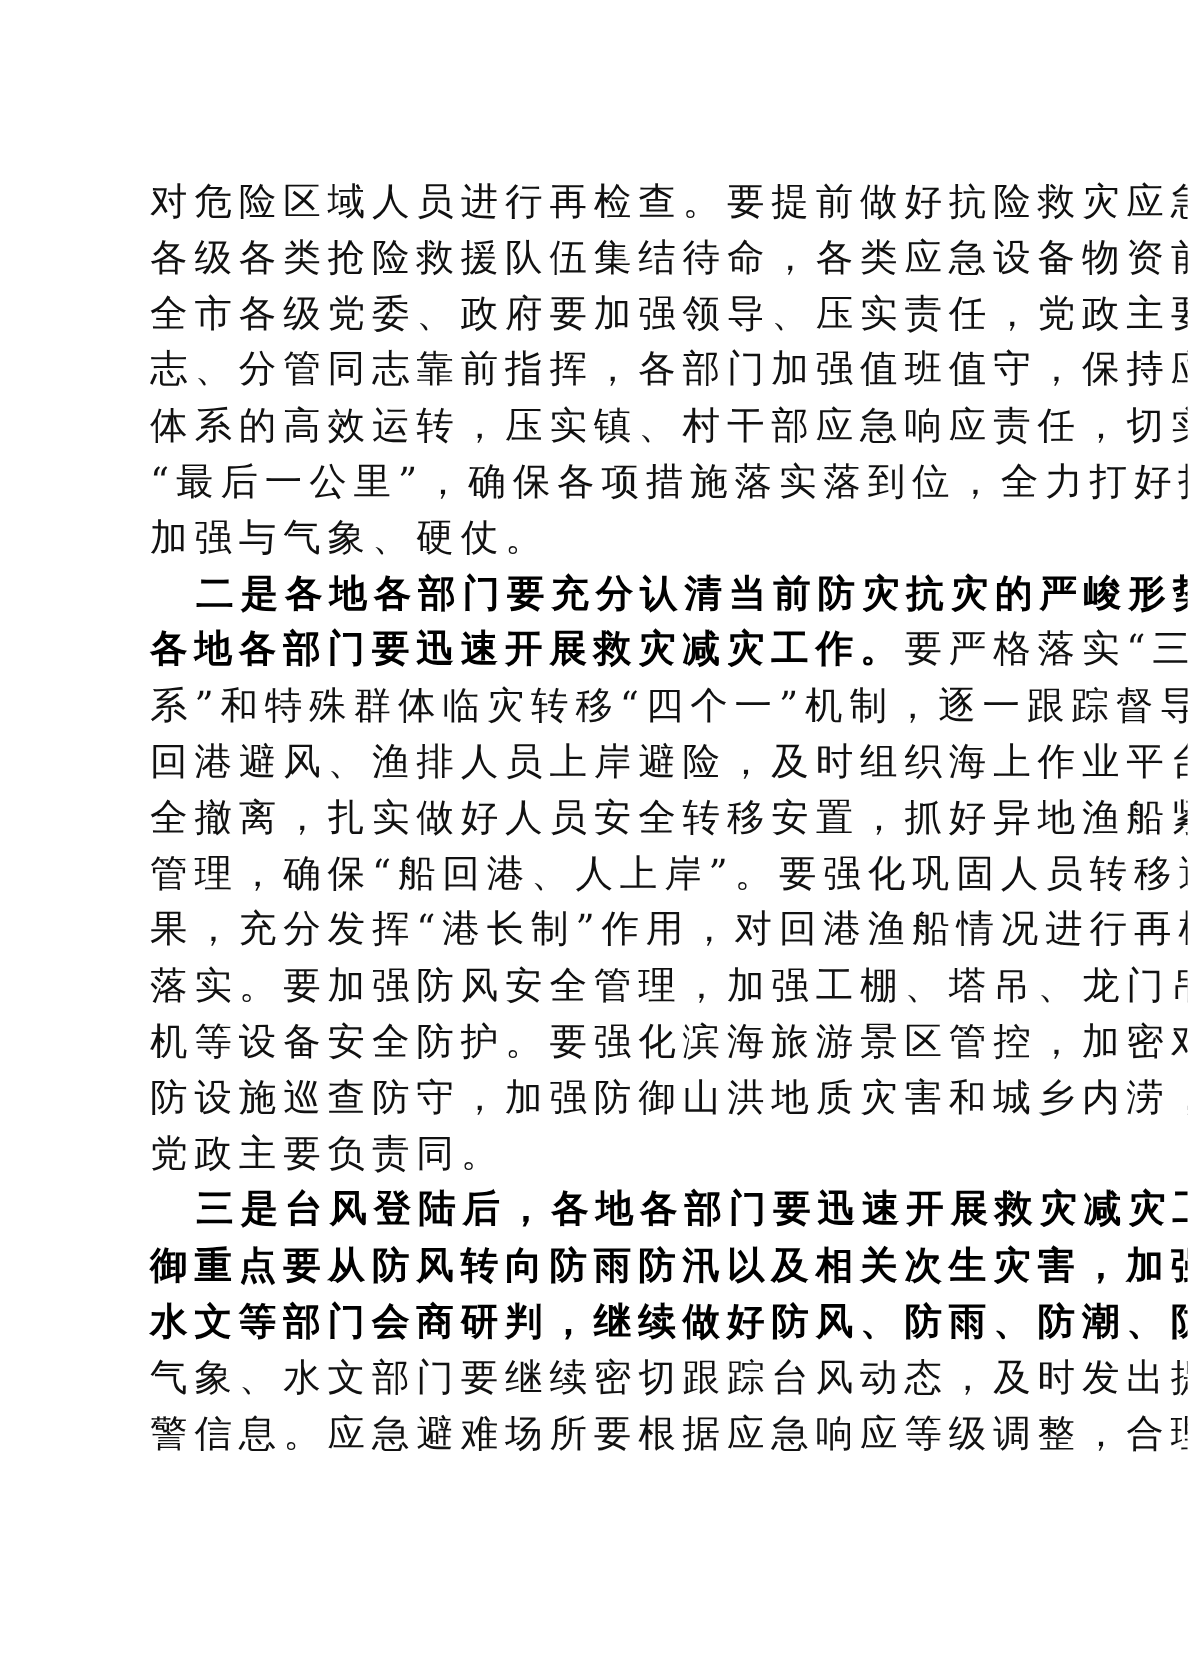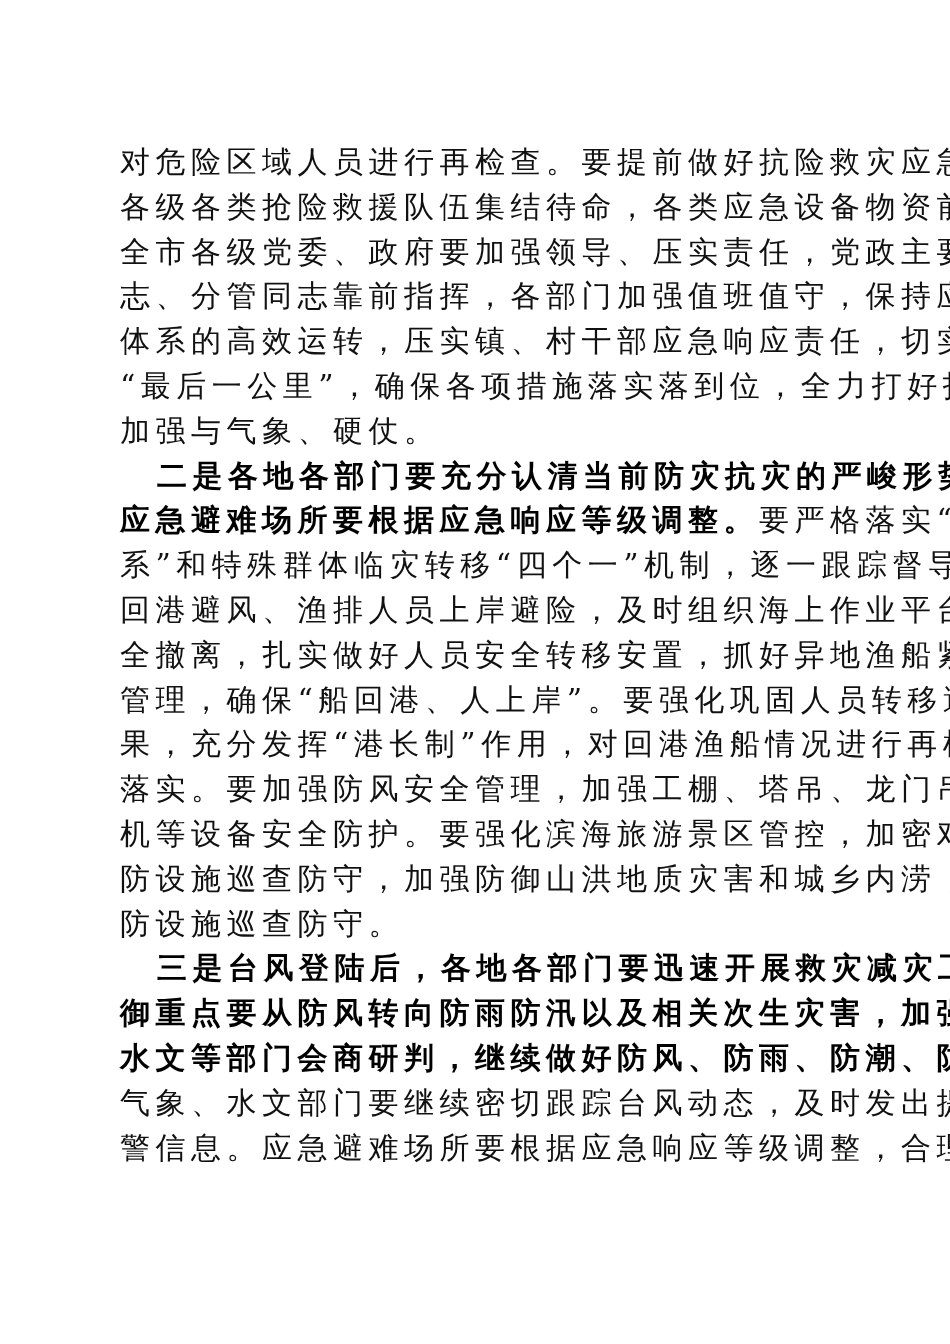--- a/index.html
+++ b/index.html
@@ -29,29 +29,29 @@
 <div class="page">
   <div class="text-block" id="text-block">
       <div class="line"><span class="regular">对危险区域人员进行再检查。要提前做好抗险救灾应急准备，</span></div>
       <div class="line"><span class="regular">各级各类抢险救援队伍集结待命，各类应急设备物资前置到位。</span></div>
       <div class="line"><span class="regular">全市各级党委、政府要加强领导、压实责任，党政主要负责同</span></div>
       <div class="line"><span class="regular">志、分管同志靠前指挥，各部门加强值班值守，保持应急指挥</span></div>
       <div class="line"><span class="regular">体系的高效运转，压实镇、村干部应急响应责任，切实打通</span></div>
       <div class="line"><span class="regular">“最后一公里”，确保各项措施落实落到位，全力打好打赢防</span></div>
       <div class="line"><span class="regular">加强与气象、硬仗。</span></div>
       <div class="line indent"><span class="bold">二是各地各部门要充分认清当前防灾抗灾的严峻形势，全力</span></div>
-      <div class="line"><span class="bold">应急避难场所要根据应急响应等级调整。</span><span class="regular">要严格落实“三个联</span></div>
+      <div class="line"><span class="bold">各地各部门要迅速开展救灾减灾工作。</span><span class="regular">要严格落实“三个联</span></div>
       <div class="line"><span class="regular">系”和特殊群体临灾转移“四个一”机制，逐一跟踪督导渔船</span></div>
       <div class="line"><span class="regular">回港避风、渔排人员上岸避险，及时组织海上作业平台人员安</span></div>
       <div class="line"><span class="regular">全撤离，扎实做好人员安全转移安置，抓好异地渔船紧急避风</span></div>
       <div class="line"><span class="regular">管理，确保“船回港、人上岸”。要强化巩固人员转移避险成</span></div>
       <div class="line"><span class="regular">果，充分发挥“港长制”作用，对回港渔船情况进行再检查再</span></div>
       <div class="line"><span class="regular">落实。要加强防风安全管理，加强工棚、塔吊、龙门吊、升降</span></div>
       <div class="line"><span class="regular">机等设备安全防护。要强化滨海旅游景区管控，加密对重要堤</span></div>
       <div class="line"><span class="regular">防设施巡查防守，加强防御山洪地质灾害和城乡内涝，坚决防</span></div>
-      <div class="line"><span class="regular">防设施巡查防守。</span></div>
+      <div class="line"><span class="regular">党政主要负责同。</span></div>
       <div class="line indent"><span class="bold">三是台风登陆后，各地各部门要迅速开展救灾减灾工作，防</span></div>
       <div class="line"><span class="bold">御重点要从防风转向防雨防汛以及相关次生灾害，加强与气象、</span></div>
       <div class="line"><span class="bold">水文等部门会商研判，继续做好防风、防雨、防潮、防浪工作。</span></div>
       <div class="line"><span class="regular">气象、水文部门要继续密切跟踪台风动态，及时发出提醒和预</span></div>
       <div class="line"><span class="regular">警信息。应急避难场所要根据应急响应等级调整，合理做好被</span></div>
     </div>
 </div>
 
 </body></html>

